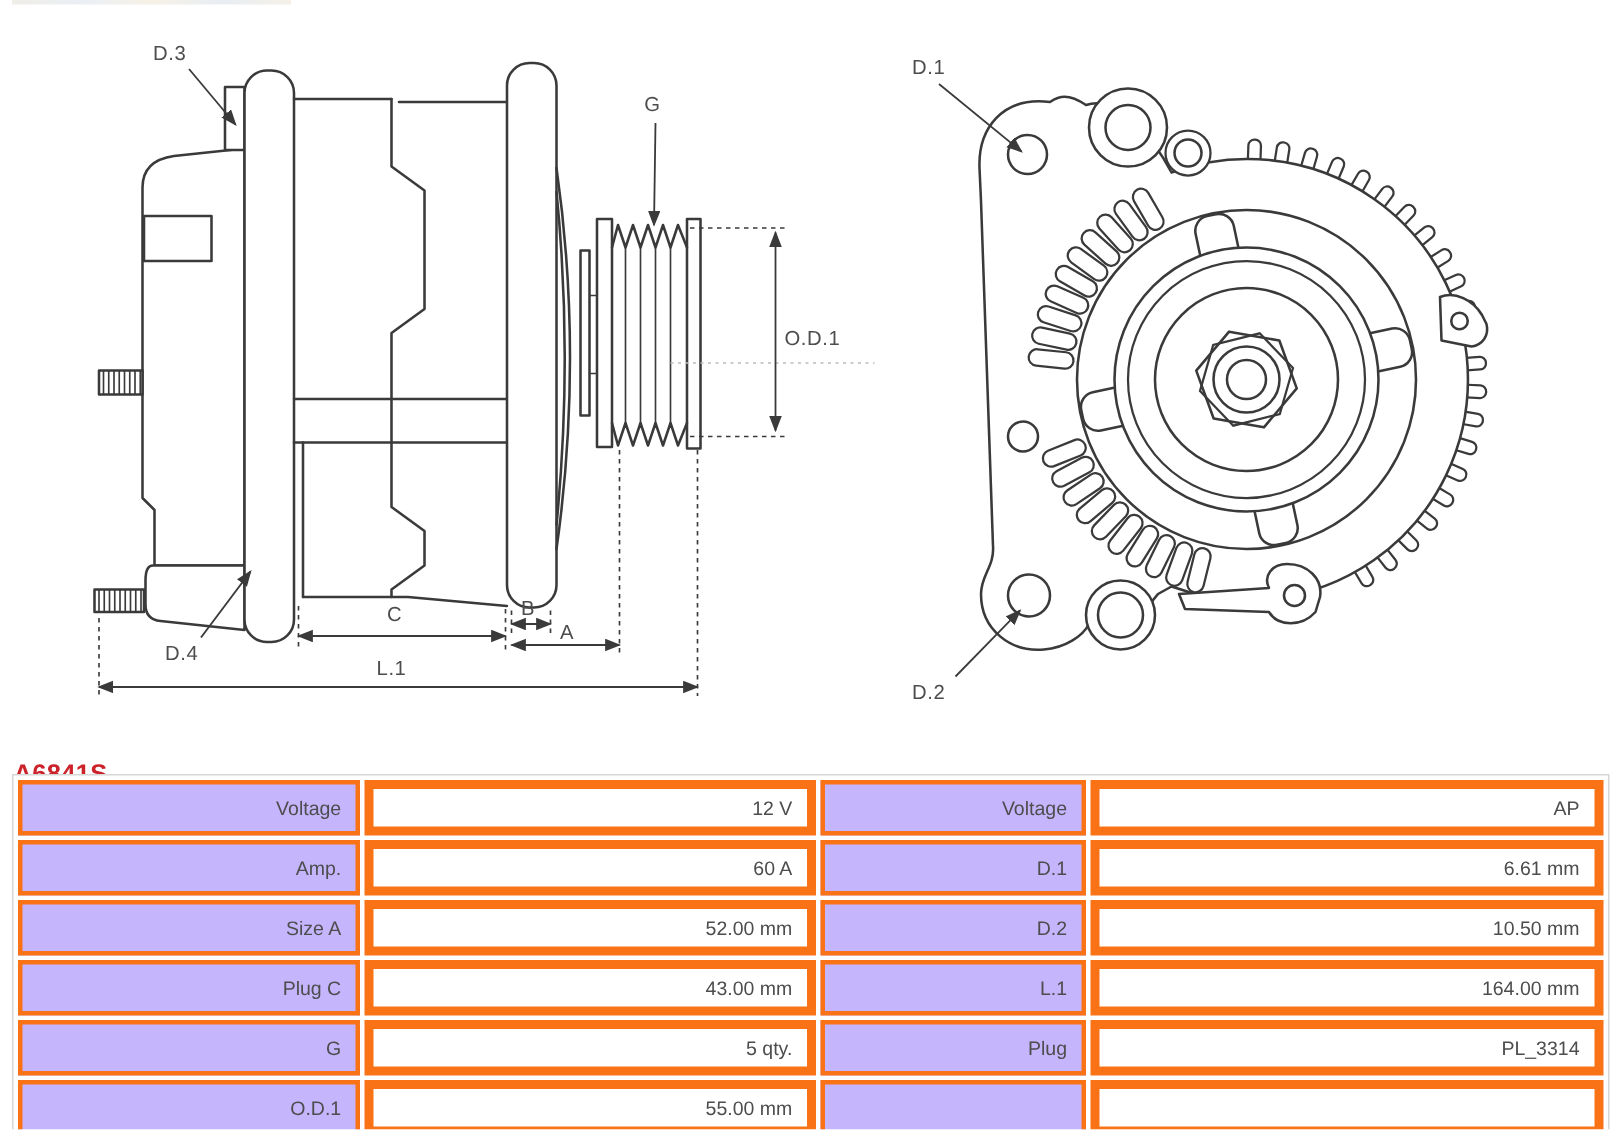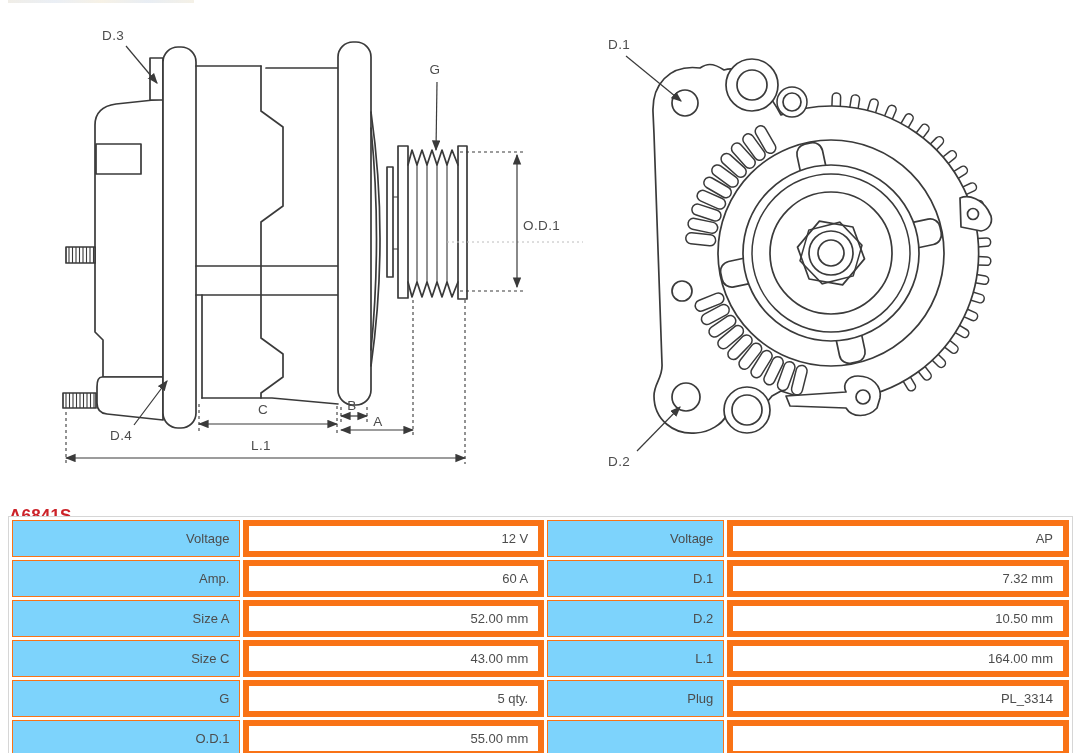--- a/index.html
+++ b/index.html
@@ -17,21 +17,21 @@
   .dim{stroke:#3a3a3a;stroke-width:1.2;fill:none;}
   .dot{stroke:#3a3a3a;stroke-width:1.1;stroke-dasharray:3 3;fill:none;}
   .cline{stroke:#bcbcbc;stroke-width:1;stroke-dasharray:2 3;fill:none;}
   #part-number{position:absolute;left:9px;top:486px;font-size:17px;font-weight:700;
         color:#cc2229;letter-spacing:.2px;margin-top:20px;}
   #spec-wrap{position:absolute;left:8px;top:516px;width:1063px;border:1px solid #d6d6d6;
         background:#fff;}
   table.specs{width:100%;border-collapse:separate;border-spacing:3px;}
   table.specs td{box-sizing:border-box;height:30px;padding:5px 10px;font-size:13px;
         color:#4d4d4d;text-align:right;vertical-align:middle;}
-  td.lbl{background:#7dd3fc;border:1px solid #f97316;}
+  td.lbl{background:#c4b5fd;border:3px solid #f97316;}
   td.val{background:#ffffff;border:6px solid #f97316;}
   col.c1{width:21.8%;} col.c2{width:28.7%;} col.c3{width:16.9%;} col.c4{width:32.6%;}
 </style>
 </head>
 <body>
 
 <div id="page">
   <div id="edge-artifact"></div>
 
   <svg id="side-svg" class="drawing" viewBox="0 0 600 480">
@@ -247,30 +247,30 @@
         <tr>
           <td class="lbl">Voltage</td>
           <td class="val">12 V</td>
           <td class="lbl">Voltage</td>
           <td class="val">AP</td>
         </tr>
         <tr>
           <td class="lbl">Amp.</td>
           <td class="val">60 A</td>
           <td class="lbl">D.1</td>
-          <td class="val">7.32 mm</td>
+          <td class="val">6.61 mm</td>
         </tr>
         <tr>
           <td class="lbl">Size A</td>
           <td class="val">52.00 mm</td>
           <td class="lbl">D.2</td>
           <td class="val">10.50 mm</td>
         </tr>
         <tr>
-          <td class="lbl">Size C</td>
+          <td class="lbl">Plug C</td>
           <td class="val">43.00 mm</td>
           <td class="lbl">L.1</td>
           <td class="val">164.00 mm</td>
         </tr>
         <tr>
           <td class="lbl">G</td>
           <td class="val">5 qty.</td>
           <td class="lbl">Plug</td>
           <td class="val">PL_3314</td>
         </tr>

